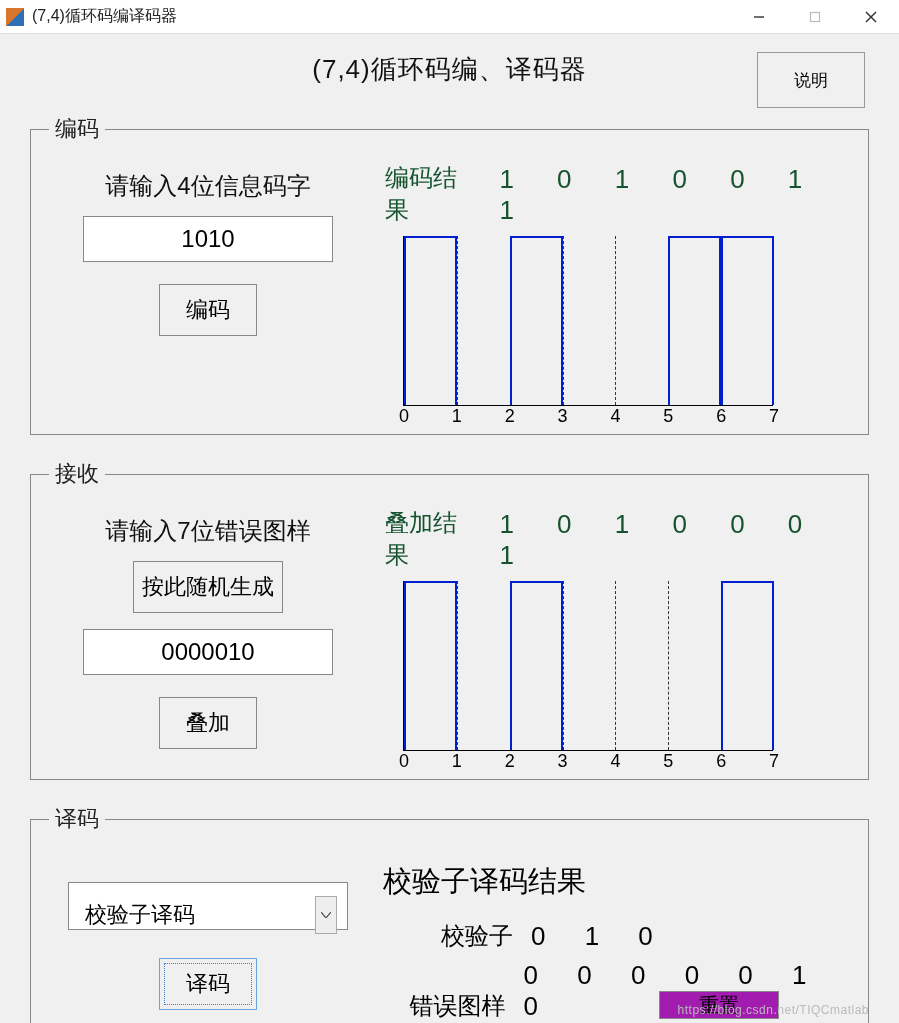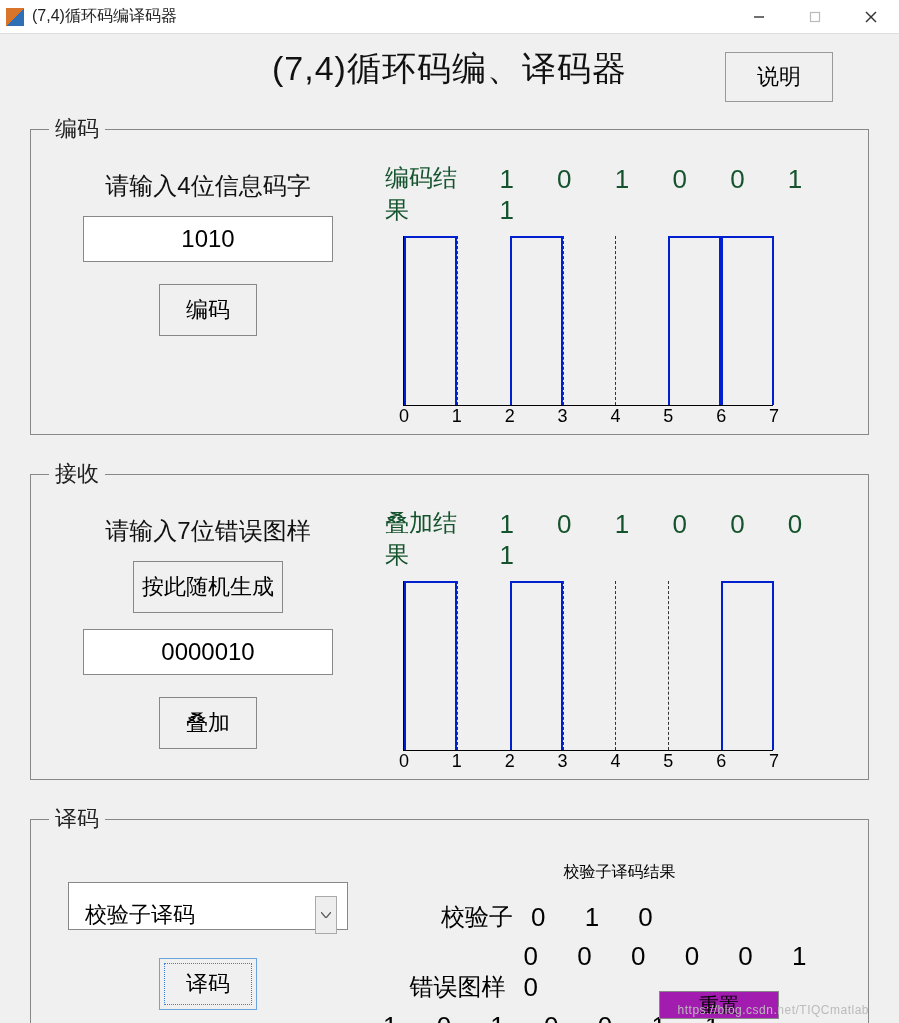--- a/index.html
+++ b/index.html
@@ -32,26 +32,26 @@
     display:flex; align-items:center; justify-content:center;
     color:#333; font-size:14px;
   }
   .winbtn.max { color:#999; }
   .winbtn svg { width:12px; height:12px; }
   .content { padding: 0 30px 10px 30px; }
   .header-row {
     display:flex; align-items:center; justify-content:center;
     position:relative; height:70px;
   }
-  .main-title { font-size:34px; color:#111; letter-spacing:1px; }
+  .main-title { font-size:26px; color:#111; letter-spacing:1px; }
   .help-btn {
-    position:absolute; right:36px; top:18px;
-    width:108px; height:50px;
+    position:absolute; right:4px; top:18px;
+    width:108px; height:56px;
     background:#f0f0f0; border:1px solid #999;
-    font-size:22px; display:flex; align-items:center; justify-content:center;
+    font-size:17px; display:flex; align-items:center; justify-content:center;
   }
   fieldset.panel {
     border:1px solid #888;
     margin:10px 0 24px 0;
     padding:18px 12px 8px 12px;
     position:relative;
   }
   fieldset.panel > legend {
     font-size:22px; color:#222; padding:0 6px;
     margin-left:6px;
@@ -111,21 +111,21 @@
   .select {
     width:280px; height:48px; background:#fff; border:1px solid #888;
     display:flex; align-items:center; justify-content:space-between;
     padding:17px 10px 0 16px; font-size:22px;
   }
   .select .chev {
     width:22px; height:38px; border:1px solid #aaa; background:#eee;
     display:flex; align-items:center; justify-content:center;
   }
   .decode-right { flex:1; padding:10px 0 10px 10px; }
-  .dec-title { font-size:16px; text-align:center; margin:0 0 18px 0;}
+  .dec-title { font-size:29px; text-align:left; margin:0 0 18px 0;}
   .dec-row {
     display:flex; font-size:24px; margin:8px 0;
     align-items:flex-end;
   }
   .dec-row .lbl { width:130px; text-align:right; margin-right:18px;}
   .dec-row .val { letter-spacing:16px; font-size:26px;}
   .reset-btn {
     position:absolute; bottom:4px; right:120px;
     width:120px; height:28px; background:#a21caf;
     border:1px solid #888; font-size:20px;

